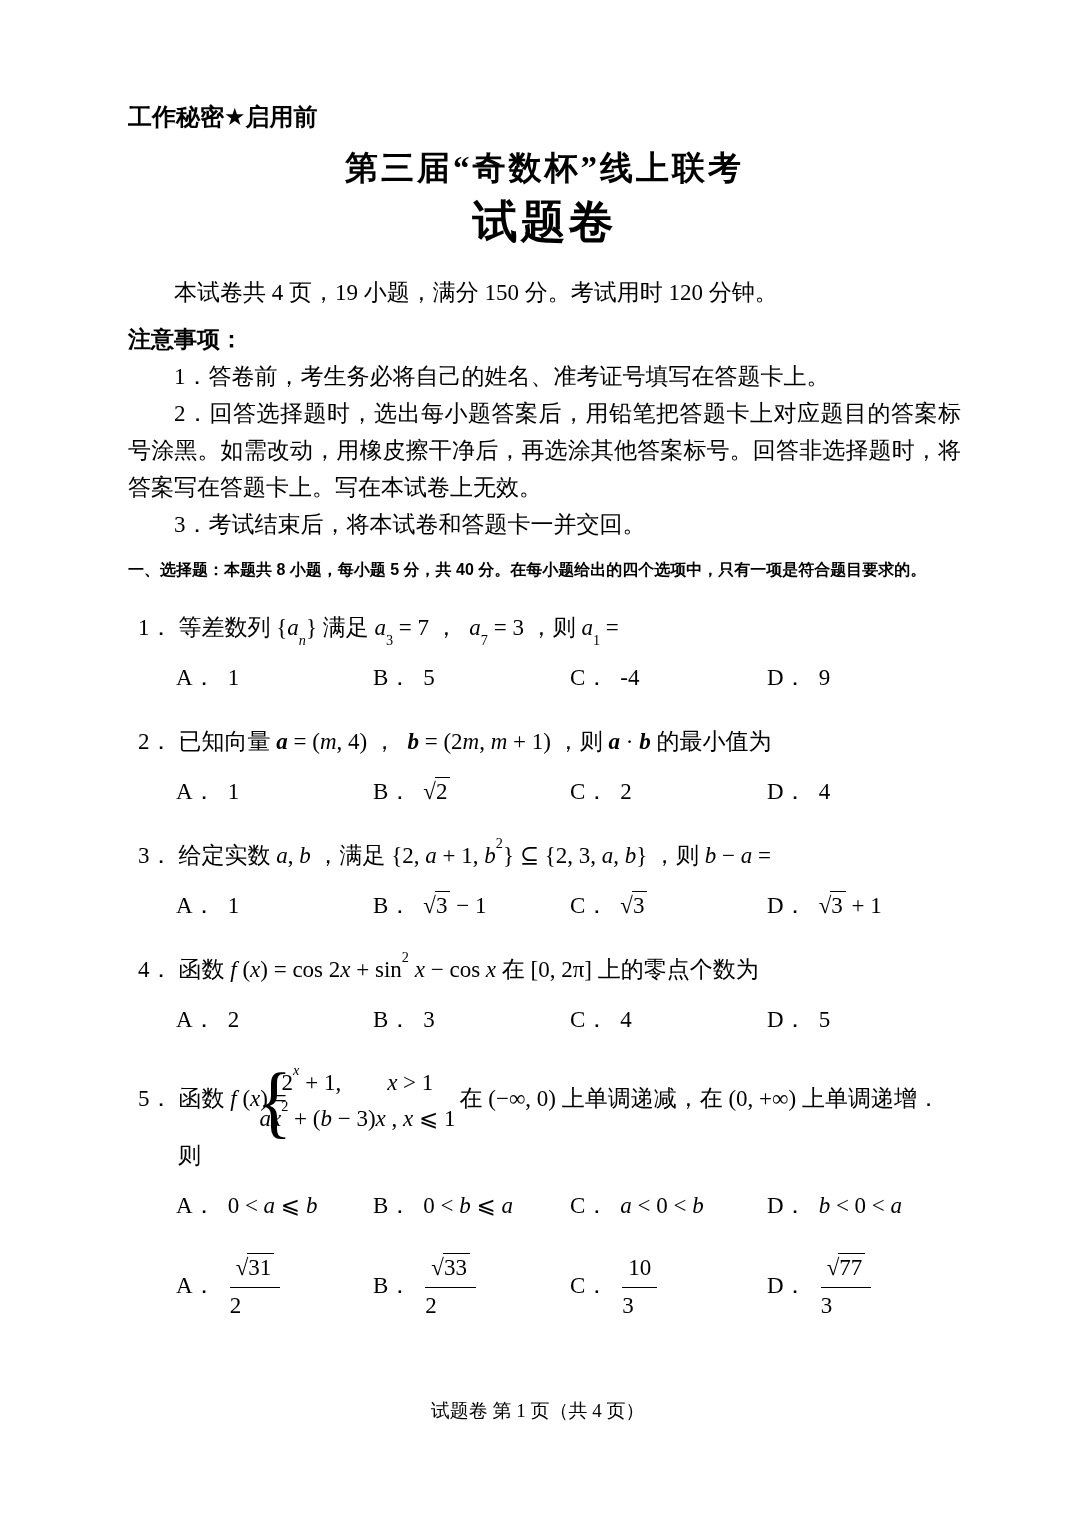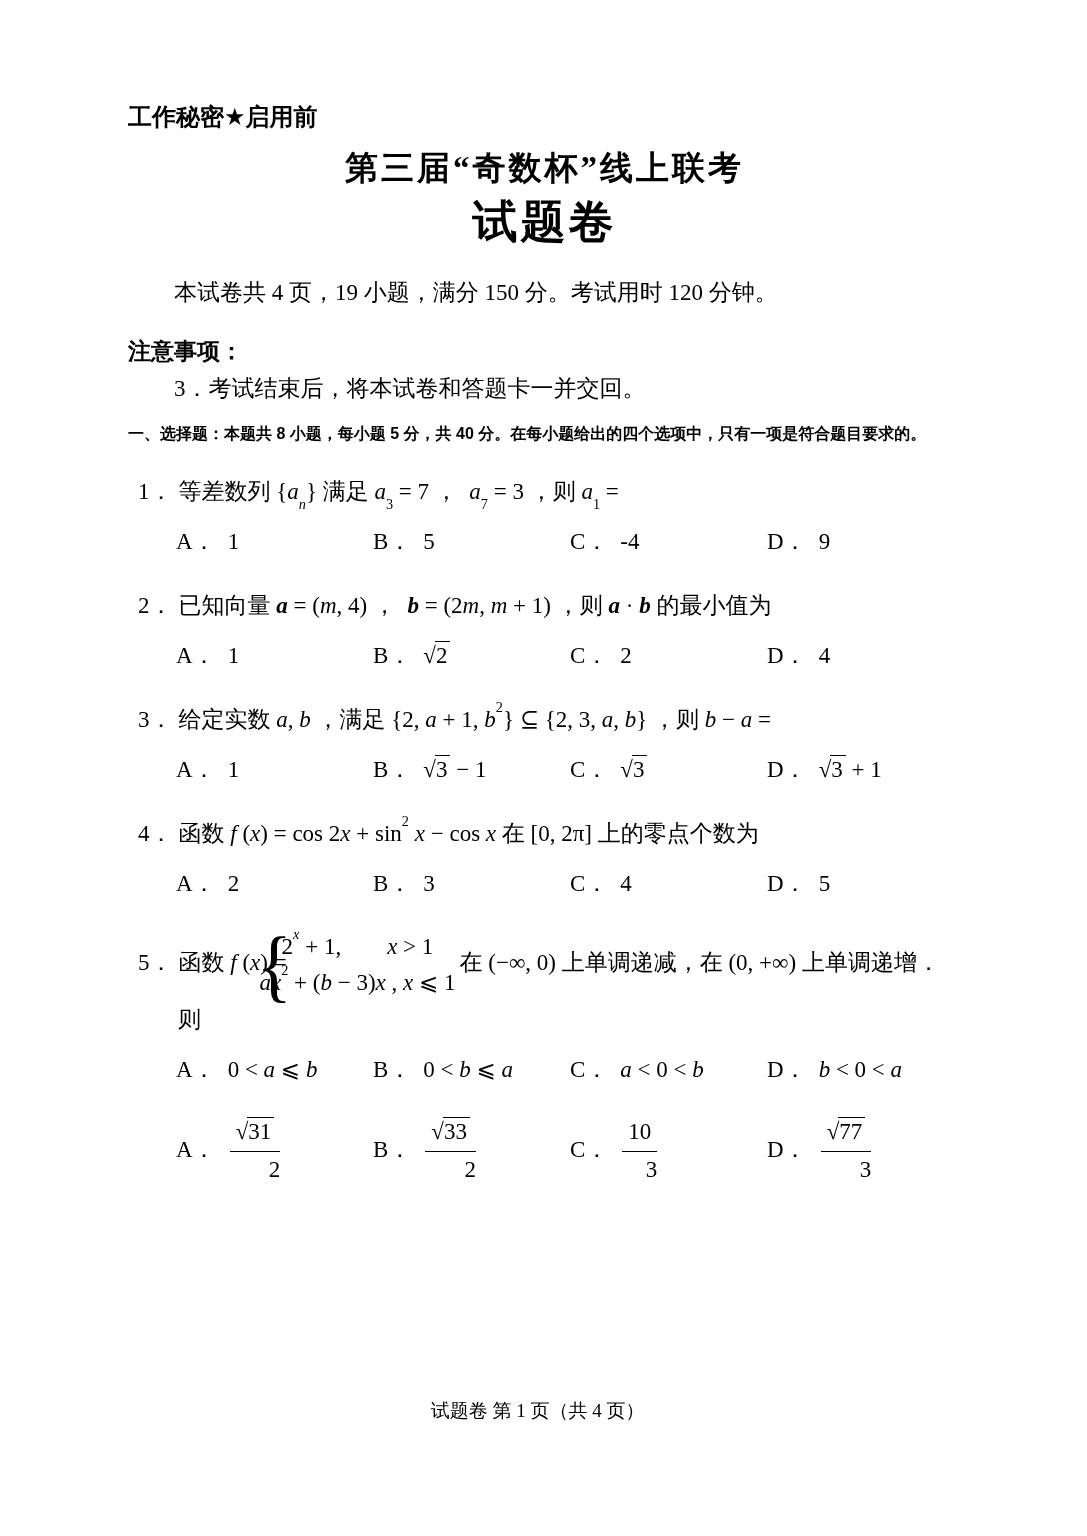--- a/index.html
+++ b/index.html
@@ -23,21 +23,21 @@
     font-weight:600;font-size:33px;line-height:40px;letter-spacing:3px;
   }
   .subtitle{
     margin:8px 0 0 0;text-align:center;
     font-family:"Liberation Sans","DejaVu Sans",sans-serif;
     font-weight:bold;font-size:45px;line-height:52px;letter-spacing:3px;
   }
   .intro{margin:26px 0 0 0;text-indent:2em;line-height:37px;}
 
   .notice-heading{
-    margin-top:22px;
+    margin-top:10px;
     font-family:"Liberation Sans","DejaVu Sans",sans-serif;
     font-weight:bold;font-size:23px;line-height:37px;
   }
   .notice-item{margin:0;text-indent:2em;line-height:37px;text-align:justify;}
 
   .section-heading{
     margin:8px 0 0 0;
     font-family:"Liberation Sans","DejaVu Sans",sans-serif;
     font-weight:bold;font-size:16px;line-height:38px;
     padding-left:2em;text-indent:-2em;text-align:justify;
@@ -56,21 +56,21 @@
   b i, i b{font-weight:bold;}
   sub{font-size:62%;position:relative;top:0.32em;line-height:0;}
   sup{font-size:62%;position:relative;top:-0.45em;line-height:0;}
 
   
   .sq{white-space:nowrap;}
   .sq .vin{border-top:1.6px solid #000;padding:1px 3px 0 1px;margin-left:-1px;}
 
   
   .frac{display:inline-flex;flex-direction:column;vertical-align:middle;
-    text-align:right;margin:0 2px;}
+    text-align:left;margin:0 2px;}
   .frac .num{display:block;padding:2px 6px 4px 6px;border-bottom:1.6px solid #000;}
   .frac .den{display:block;padding-top:3px;}
 
   
   .cases{display:inline-flex;align-items:center;vertical-align:middle;margin:0 4px;}
   .cbrace{font-size:74px;line-height:0.85;font-weight:400;
     transform:scaleY(1.08);transform-origin:center;margin-right:3px;}
   .crows{display:flex;flex-direction:column;}
   .crow{display:block;line-height:36px;white-space:nowrap;}
   .crow:first-child{text-align:center;}
@@ -88,20 +88,22 @@
   <div class="classification">工作秘密★启用前</div>
 
   <h1 class="title">第三届“奇数杯”线上联考</h1>
 
   <h2 class="subtitle">试题卷</h2>
 
   <p class="intro">本试卷共 4 页，19 小题，满分 150 分。考试用时 120 分钟。</p>
 
   <div class="notice">
     <div class="notice-heading">注意事项：</div>
+    <p class="notice-item">1．答卷前，考生务必将自己的姓名、准考证号填写在答题卡上。</p>
+    <p class="notice-item">2．回答选择题时，选出每小题答案后，用铅笔把答题卡上对应题目的答案标号涂黑。如需改动，用橡皮擦干净后，再选涂其他答案标号。回答非选择题时，将答案写在答题卡上。写在本试卷上无效。</p>
     <p class="notice-item">3．考试结束后，将本试卷和答题卡一并交回。</p>
   </div>
 
   <p class="section-heading">一、选择题：本题共 8 小题，每小题 5 分，共 40 分。在每小题给出的四个选项中，只有一项是符合题目要求的。</p>
 
   <div class="q q-first">
     <p class="stem"><span class="qnum">1．</span><span>等差数列 {<i>a</i><sub><i>n</i></sub>} 满足 <i>a</i><sub>3</sub> = 7 ， <i>a</i><sub>7</sub> = 3 ，则 <i>a</i><sub>1</sub> =</span></p>
     <div class="opts">
       <div class="opt">
           <span class="olabel">A．</span>

